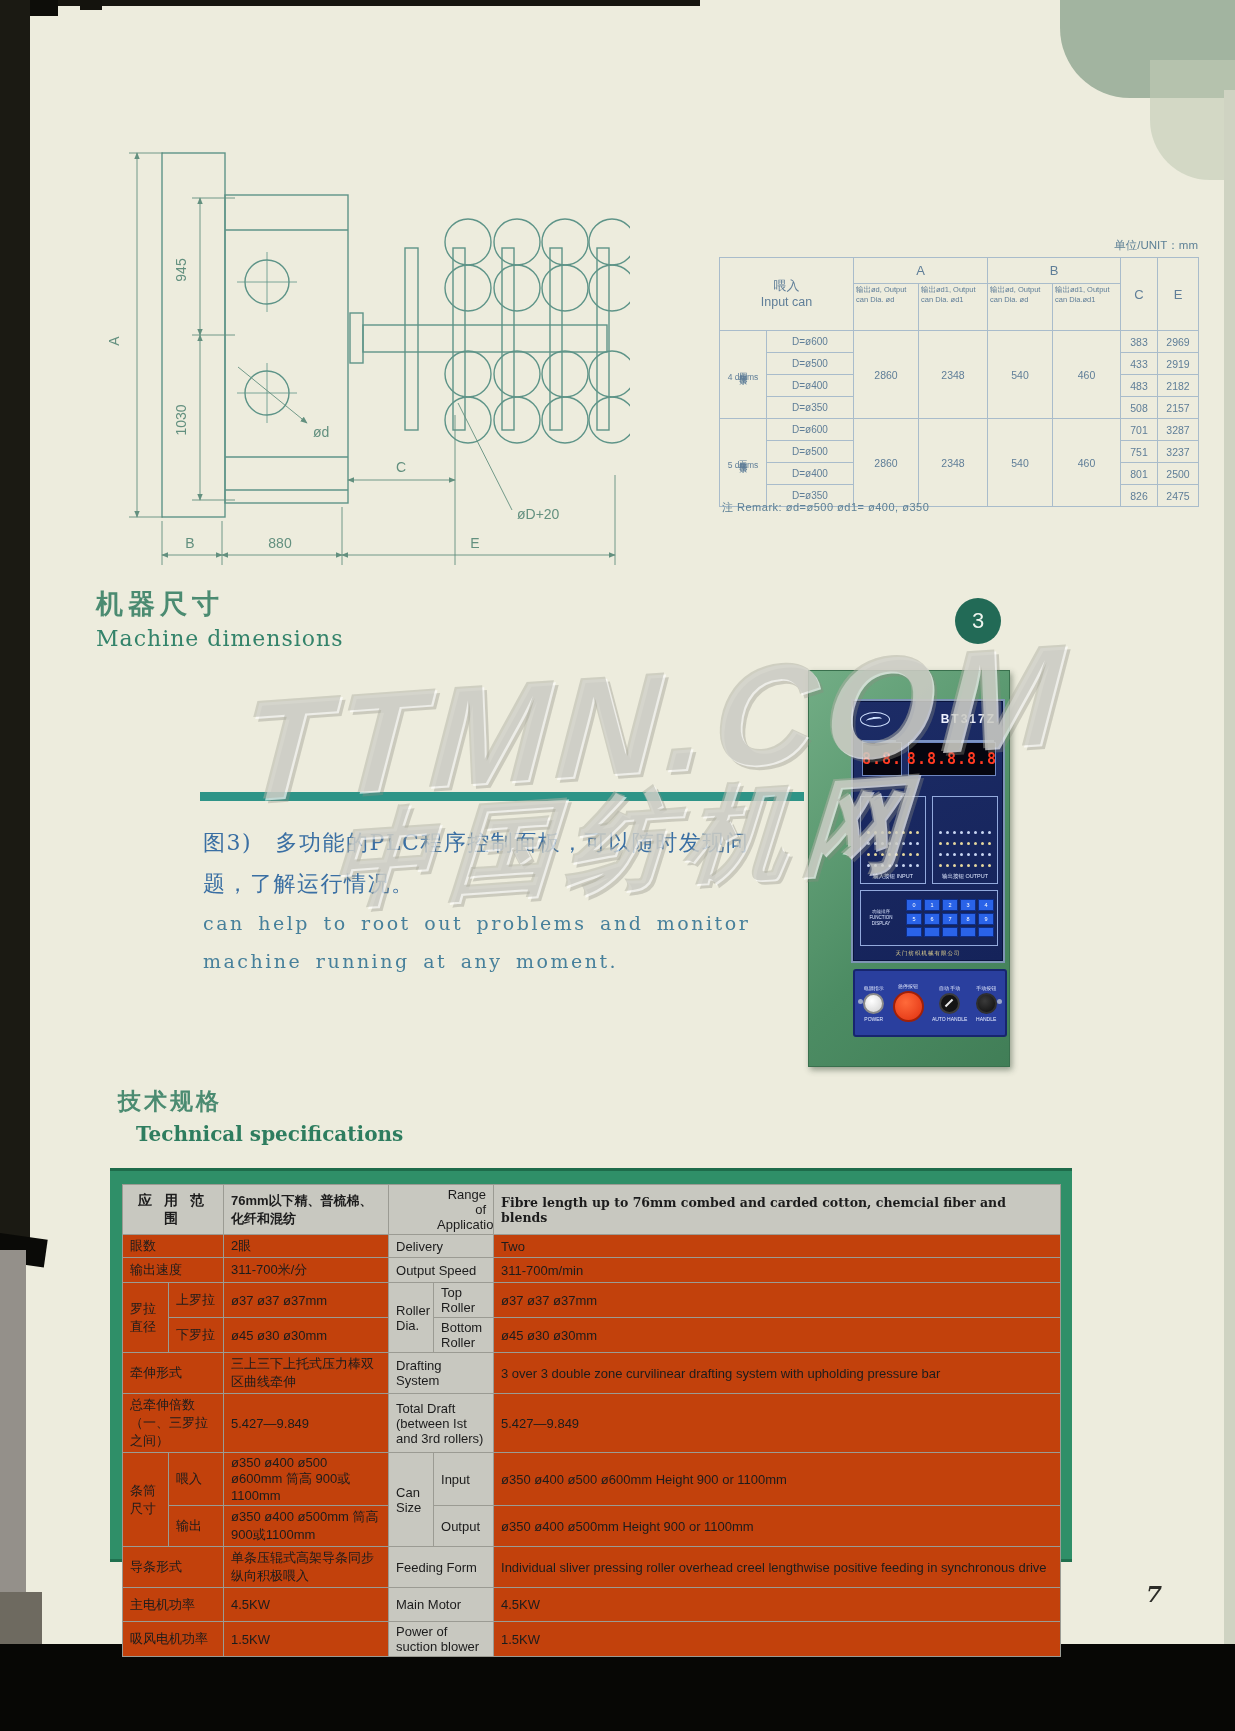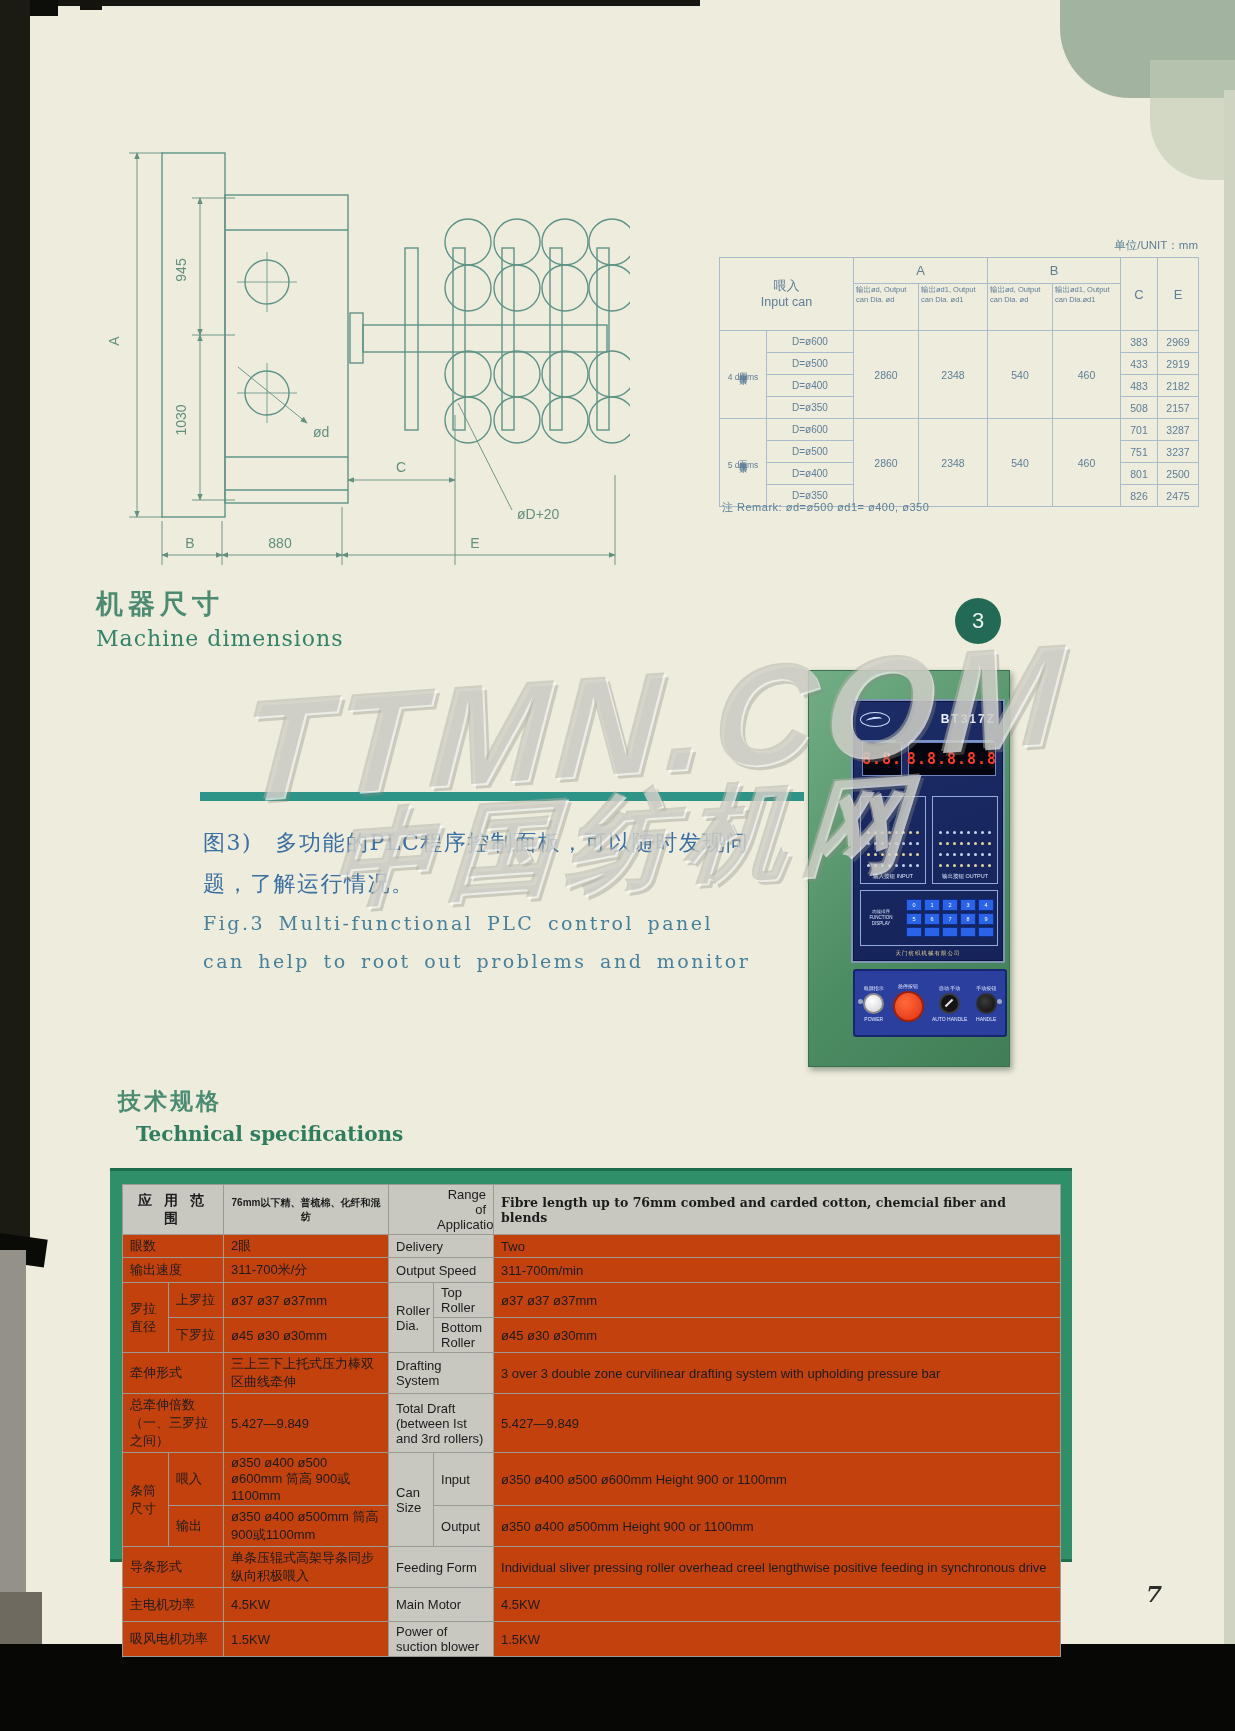--- a/index.html
+++ b/index.html
@@ -98,21 +98,21 @@
   .screw{position:absolute;top:28px;width:5px;height:5px;border-radius:50%;background:#9aa6c8;}
 
   
   .specframe{position:absolute;left:110px;top:1168px;width:962px;height:394px;background:#2f8f68;
              box-shadow:inset 0 3px 0 #1e6b4a, inset 0 -3px 0 #20704e;padding:16px 12px 14px 12px;box-sizing:border-box;}
   table.spec{width:938px;border-collapse:collapse;table-layout:fixed;background:#c2410c;color:#1c1c1c;}
   table.spec td{border:1px solid #9b9b93;padding:2px 7px;font-size:13px;vertical-align:middle;overflow:hidden;}
   table.spec td.glab{background:#c8c8c0;}
   table.spec tr.hd td{background:#c8c8c0;height:42px;}
   table.spec tr.hd td.cnl{font-weight:bold;font-size:14px;text-align:center;letter-spacing:4px;}
-  table.spec tr.hd td.cnv{font-weight:bold;font-size:10px;text-align:center;}
+  table.spec tr.hd td.cnv{font-weight:bold;font-size:13px;}
   table.spec tr.hd td.enl{font-size:13px;text-align:right;padding-left:48px;}
   table.spec tr.hd td.env{font-family:"DejaVu Serif","Liberation Serif",serif;font-weight:bold;font-size:12.5px;}
   table.spec td.c{text-align:left;}
   table.spec td.sub{font-size:13px;}
 
   .pagenum{position:absolute;left:1146px;top:1580px;font-family:"DejaVu Serif","Liberation Serif",serif;
            font-style:italic;font-weight:bold;font-size:23px;color:#2c2c28;}
 </style>
 </head>
 <body>
@@ -306,22 +306,22 @@
   <div class="remark">注 Remark: ød=ø500 ød1= ø400, ø350</div>
 
   <div class="h-cn h-machine-cn">机器尺寸</div>
   <div class="h-machine-en">Machine dimensions</div>
 
   <div class="tealbar"></div>
 
   <div class="caption">
     <div class="cn">图3)　多功能的PLC程序控制面板，可以随时发现问</div>
     <div class="cn">题，了解运行情况。</div>
-    <div class="en">Fig.3  Multi-functional PLC control panel</div>
     <div class="en">can help to root out problems and monitor</div>
+    <div class="en">machine running at any moment.</div>
   </div>
 
   <div class="badge">3</div>
 
   <div class="panel">
     <div class="pface">
       <div class="phead">
         <div class="plogo"></div>
         <div class="pmodel">BT317Z</div>
       </div>

